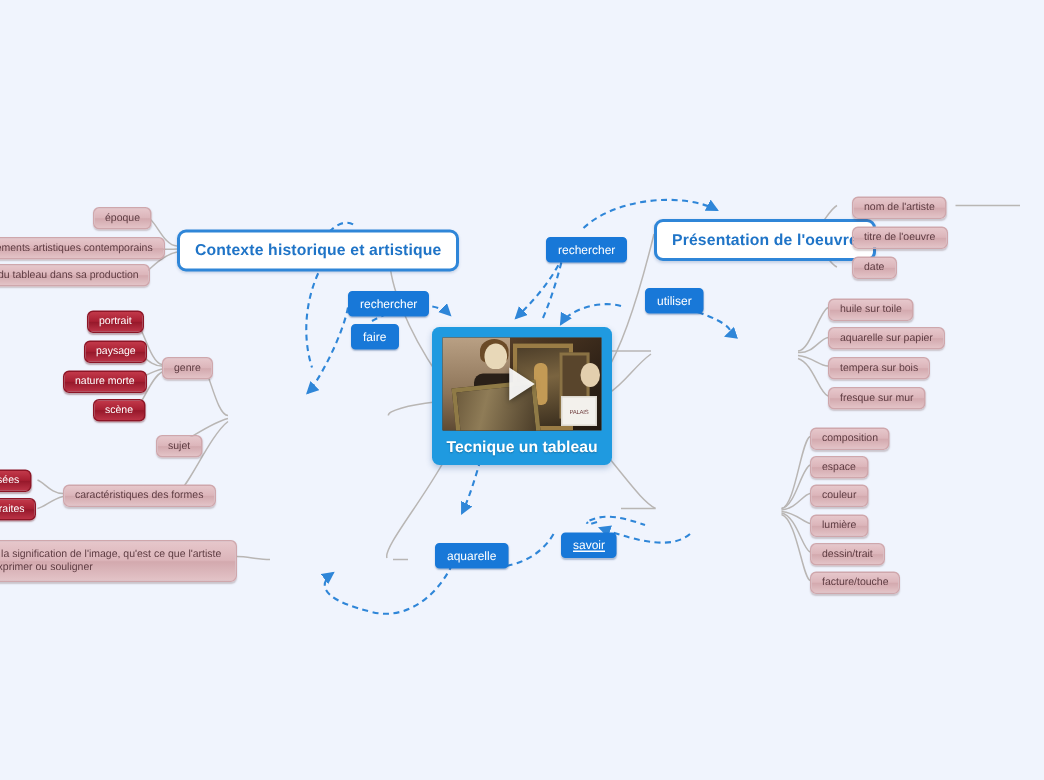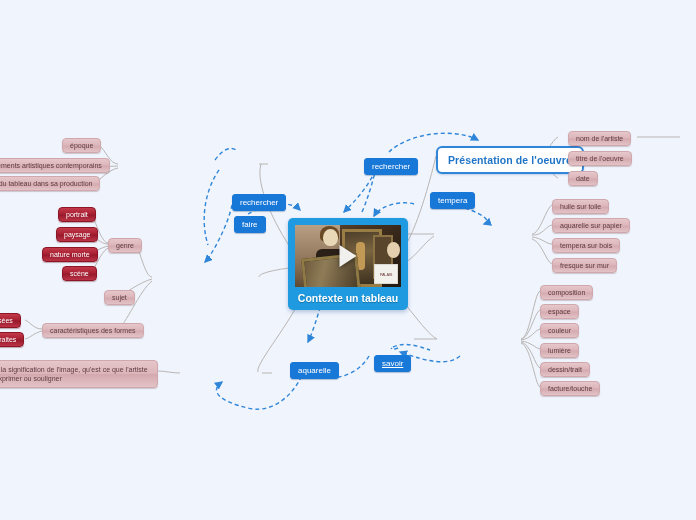--- a/index.html
+++ b/index.html
@@ -232,23 +232,24 @@
         <div class="frame-b">
             <div class="frame-b-in"></div>
           </div>
         <div class="hand"></div>
         <div class="logo">
           <i>PALAIS</i>
         </div>
       </div>
       <div class="play"></div>
     </div>
-    <div class="center-label">Contexte un tableau</div>
+    <div class="center-label">Tecnique un tableau</div>
   </div>
 
+  <div class="node main" style="left:118px;top:153px;">Contexte historique et artistique</div>
   <div class="node main" style="left:436px;top:146px;">Présentation de l'oeuvre</div>
 
   <div class="node pink" style="left:62px;top:138px;">époque</div>
   <div class="node pink" style="left:-28px;top:158px;">mouvements artistiques contemporains</div>
   <div class="node pink" style="left:-28px;top:176px;">place du tableau dans sa production</div>
 
   <div class="node pink" style="left:108px;top:238px;">genre</div>
   <div class="node pink" style="left:104px;top:290px;">sujet</div>
   <div class="node pink" style="left:42px;top:323px;">caractéristiques des formes</div>
 
@@ -274,17 +275,17 @@
   <div class="node pink" style="left:540px;top:285px;">composition</div>
   <div class="node pink" style="left:540px;top:304px;">espace</div>
   <div class="node pink" style="left:540px;top:323px;">couleur</div>
   <div class="node pink" style="left:540px;top:343px;">lumière</div>
   <div class="node pink" style="left:540px;top:362px;">dessin/trait</div>
   <div class="node pink" style="left:540px;top:381px;">facture/touche</div>
 
   <div class="node tag" style="left:232px;top:194px;">rechercher</div>
   <div class="node tag" style="left:234px;top:216px;">faire</div>
   <div class="node tag" style="left:364px;top:158px;">rechercher</div>
-  <div class="node tag" style="left:430px;top:192px;">tempera</div>
+  <div class="node tag" style="left:430px;top:192px;">utiliser</div>
   <div class="node tag" style="left:374px;top:355px;text-decoration:underline;">savoir</div>
   <div class="node tag" style="left:290px;top:362px;">aquarelle</div>
 
 </div>
 
 </body></html>

